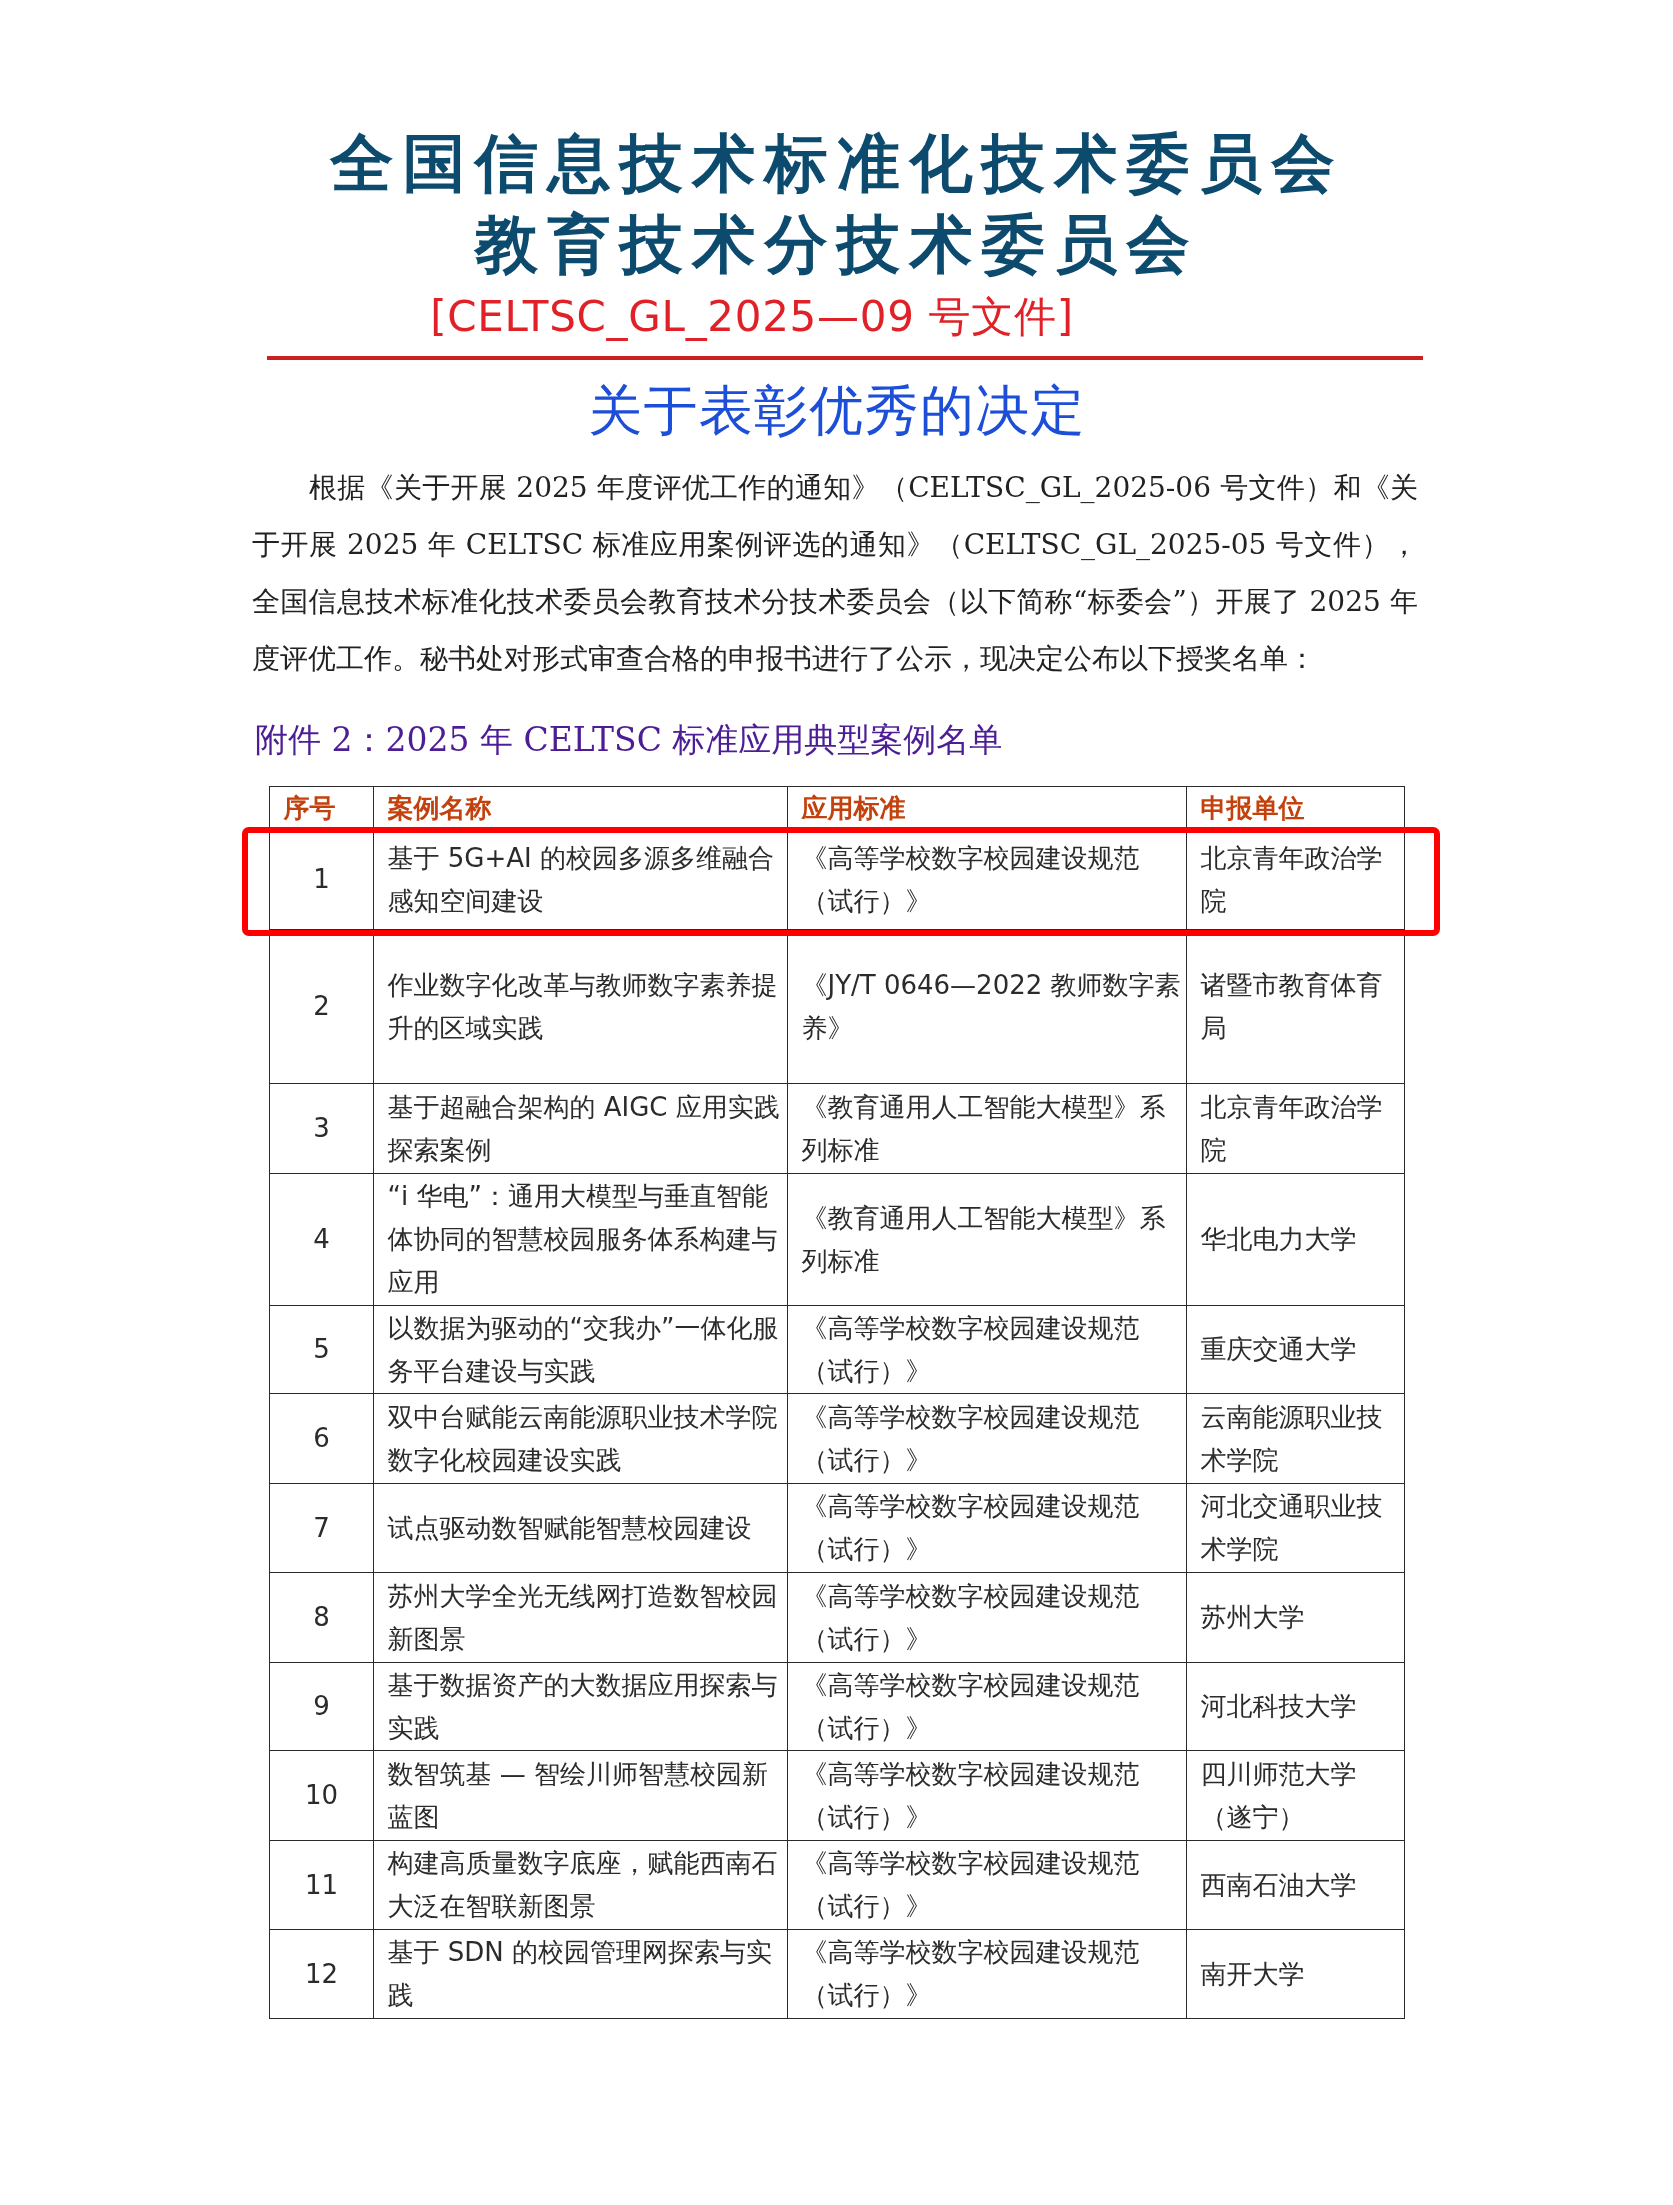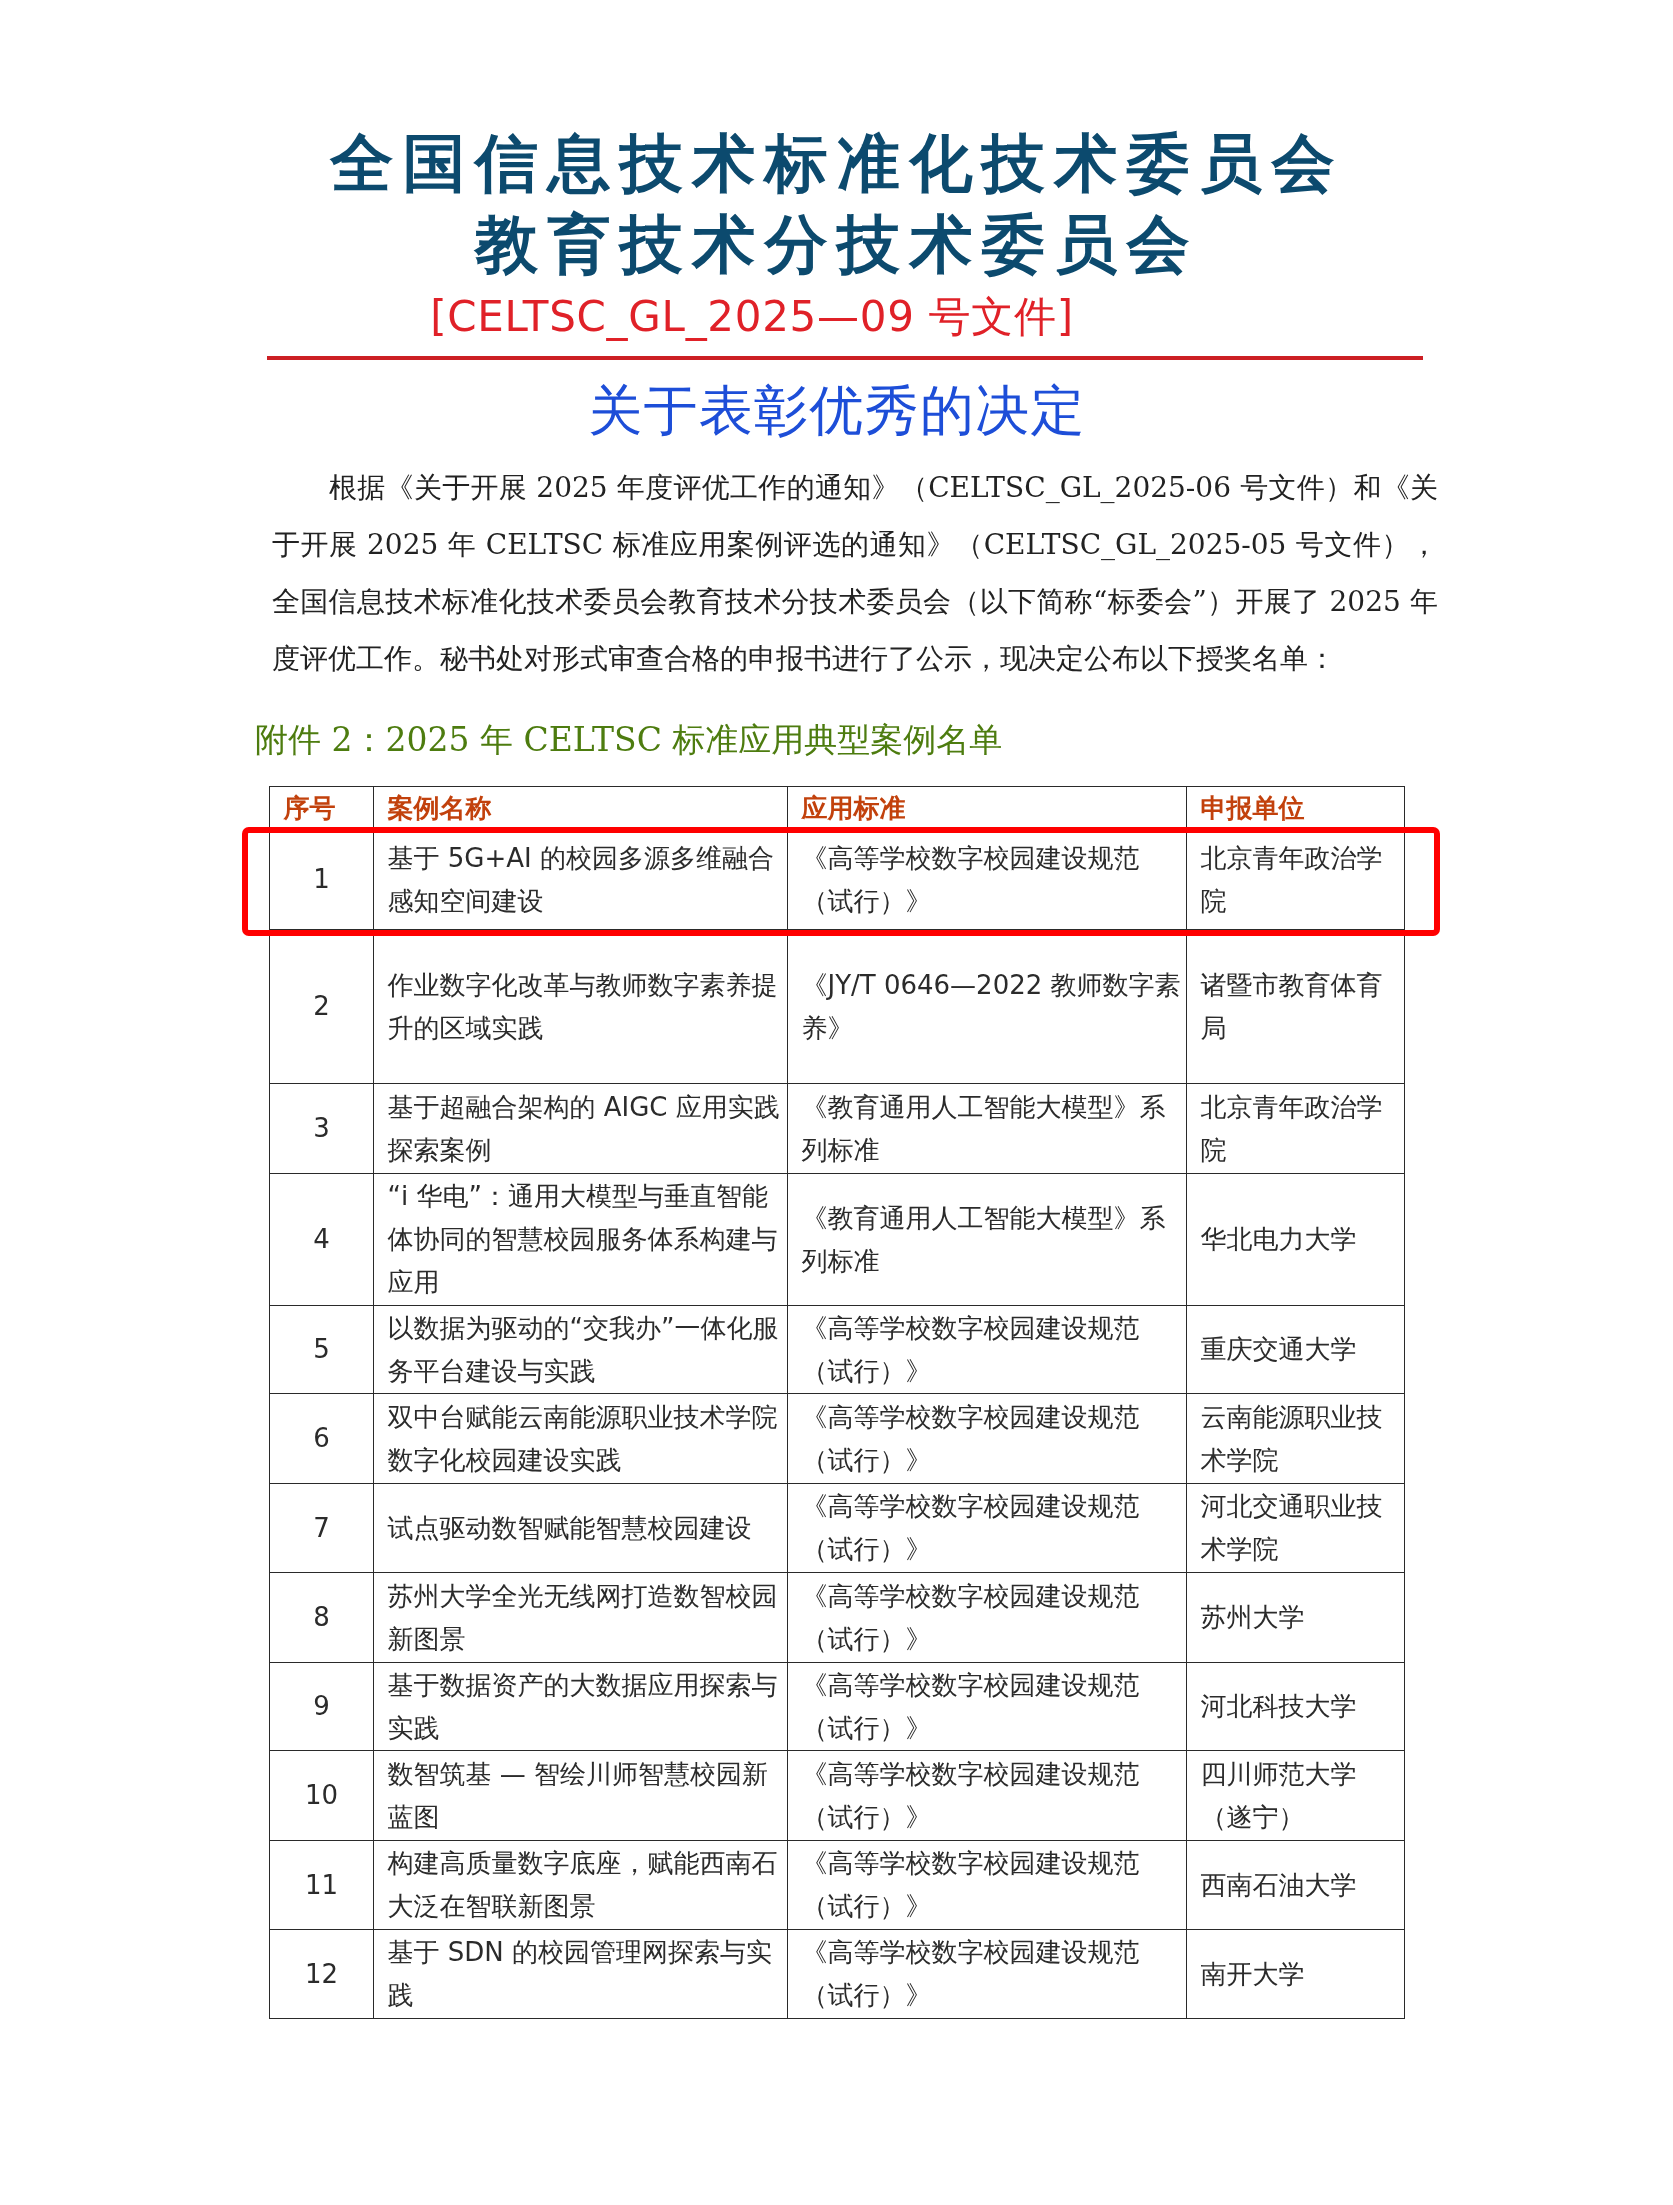--- a/index.html
+++ b/index.html
@@ -10,23 +10,23 @@
                font-weight:bold; font-family:"DejaVu Sans", sans-serif; white-space:nowrap; }
   #t1 { top:127px; font-size:63px; letter-spacing:9.4px; line-height:74px; }
   #t2 { top:208px; font-size:63px; letter-spacing:9.4px; line-height:74px; }
   #docno { top:292px; left:0; width:1504px; text-align:center; color:#e02128;
            font-size:42px; line-height:49px; font-family:"DejaVu Sans", sans-serif; letter-spacing:0.7px; }
   #rule { left:267px; width:1156px; top:356px; height:4px; background:#cc1f24; }
   #heading { top:378px; left:0; width:1674px; text-align:center; font-size:54px; line-height:65px;
              font-family:"DejaVu Serif", "Liberation Serif", serif; color:#1d4ed8; letter-spacing:1.3px; }
   #para { left:252px; width:1166px; top:459px; font-size:28px; line-height:57px;
           font-family:"DejaVu Serif", "Liberation Serif", serif; color:#222; text-align:justify;
-          text-indent:57px;margin-left:20px; }
+          text-indent:57px; }
   #attach { left:255px; top:718px; font-size:33px; line-height:43px;
-            font-family:"DejaVu Serif", "Liberation Serif", serif; color:#4d7c0f; white-space:nowrap; }
+            font-family:"DejaVu Serif", "Liberation Serif", serif; color:#4c1d95; white-space:nowrap; }
   table.grid { position:absolute; left:269px; top:786px; border-collapse:collapse;
                table-layout:fixed; width:1135px; }
   table.grid td, table.grid th { border:1.7px solid #2a2a2a; padding:0 0 0 13.5px;
                font-size:26px; line-height:43px; vertical-align:middle; text-align:left;
                font-family:"DejaVu Sans", sans-serif; color:#2b2b2b; font-weight:normal;
                word-break:break-all; }
   table.grid th { font-weight:bold; color:#c2410c; height:42px; line-height:40px; }
   table.grid td.num { text-align:center; padding:0; }
   table.grid th.num { padding-left:13.5px; }
   #highlight { left:242px; top:827px; width:1198px; height:109px; box-sizing:border-box;

